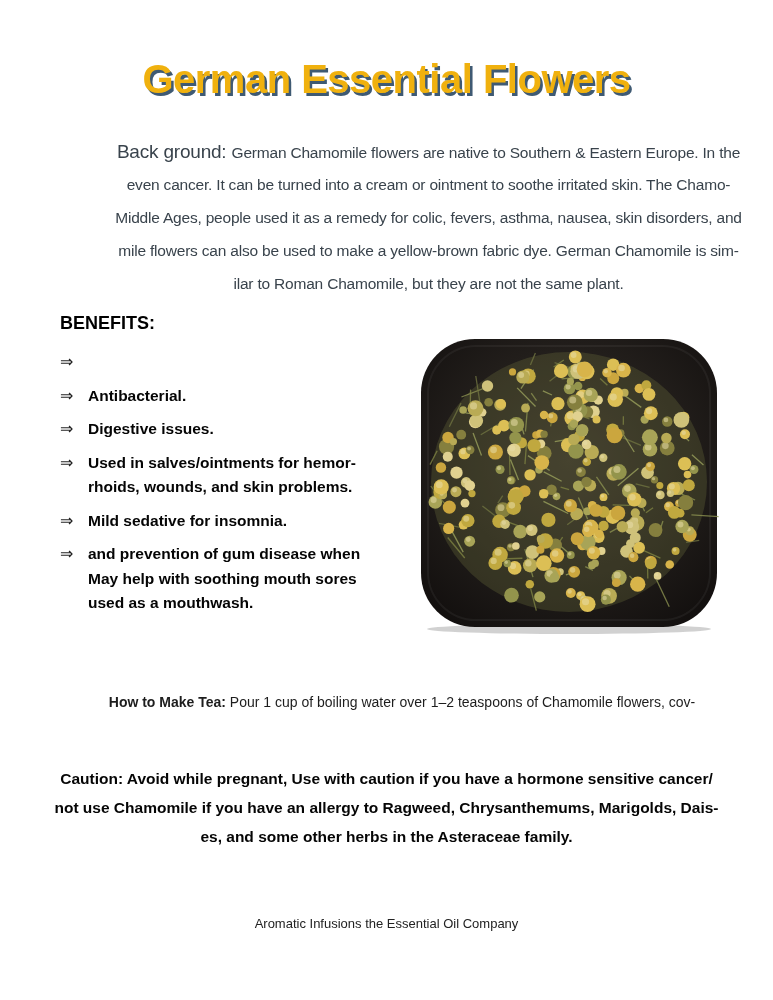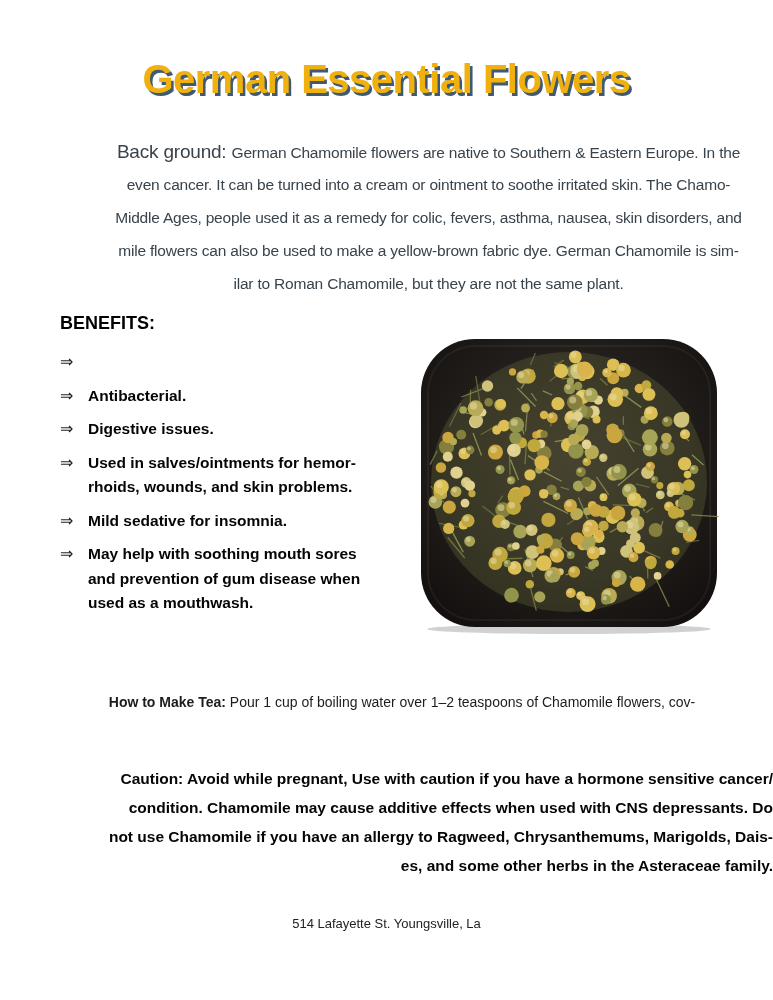--- a/index.html
+++ b/index.html
@@ -47,21 +47,21 @@
     position:absolute;top:336px;left:416px;width:306px;height:300px;
   }
   .tea-block{
     position:absolute;top:690px;left:0;width:773px;
     text-align:center;color:#1d1d1d;font-size:14px;
   }
   .tea-block .tea-line{white-space:nowrap;height:24px;line-height:24px;padding-left:31px;}
   .tea-label{font-weight:700;}
   .caution-block{
     position:absolute;top:764px;left:0;width:773px;
-    text-align:right;font-weight:700;color:#050505;font-size:15.5px;
+    text-align:center;font-weight:700;color:#050505;font-size:15.5px;
   }
   .caution-block .caution-line{white-space:nowrap;height:29px;line-height:29px;}
   .footer{
     position:absolute;top:914px;left:0;width:773px;
     text-align:center;color:#222;font-size:13px;line-height:19px;
   }
   .footer div{white-space:nowrap;}
 </style>
 </head>
 <body>
@@ -110,22 +110,22 @@
     <div class="benefit-item">
       <span class="benefit-bullet">⇒</span>
       <div class="benefit-lines">
         <div>Mild sedative for insomnia.</div>
       </div>
     </div>
 
     <div class="benefit-item">
       <span class="benefit-bullet">⇒</span>
       <div class="benefit-lines">
+        <div>and prevention of gum disease when</div>
         <div>May help with soothing mouth sores</div>
-        <div>and prevention of gum disease when</div>
         <div>used as a mouthwash.</div>
       </div>
     </div>
   </div>
 
   <div class="photo">
     <svg width="306" height="300" viewBox="0 0 306 300">
       <defs>
         <radialGradient id="plateGrad" cx="50%" cy="42%" r="70%">
           <stop offset="0%" stop-color="#342E29"></stop>
@@ -540,22 +540,21 @@
         </g>
     </svg>
   </div>
 
   <div class="tea-block">
     <div class="tea-line"><span class="tea-label">How to Make Tea: </span><span>Pour 1 cup of boiling water over 1–2 teaspoons of Chamomile flowers, cov-</span></div>
   </div>
 
   <div class="caution-block">
     <div class="caution-line">Caution: Avoid while pregnant, Use with caution if you have a hormone sensitive cancer/</div>
-    <div class="caution-line">condition. Chamomile may cause additive effects when used with CNS depressants. Do</div>
     <div class="caution-line">not use Chamomile if you have an allergy to Ragweed, Chrysanthemums, Marigolds, Dais-</div>
     <div class="caution-line">es, and some other herbs in the Asteraceae family.</div>
   </div>
 
   <div class="footer">
-    <div>514 Lafayette St. Youngsville, La</div>
+    <div>Aromatic Infusions the Essential Oil Company</div>
   </div>
 
 </div>
 
 </body></html>

